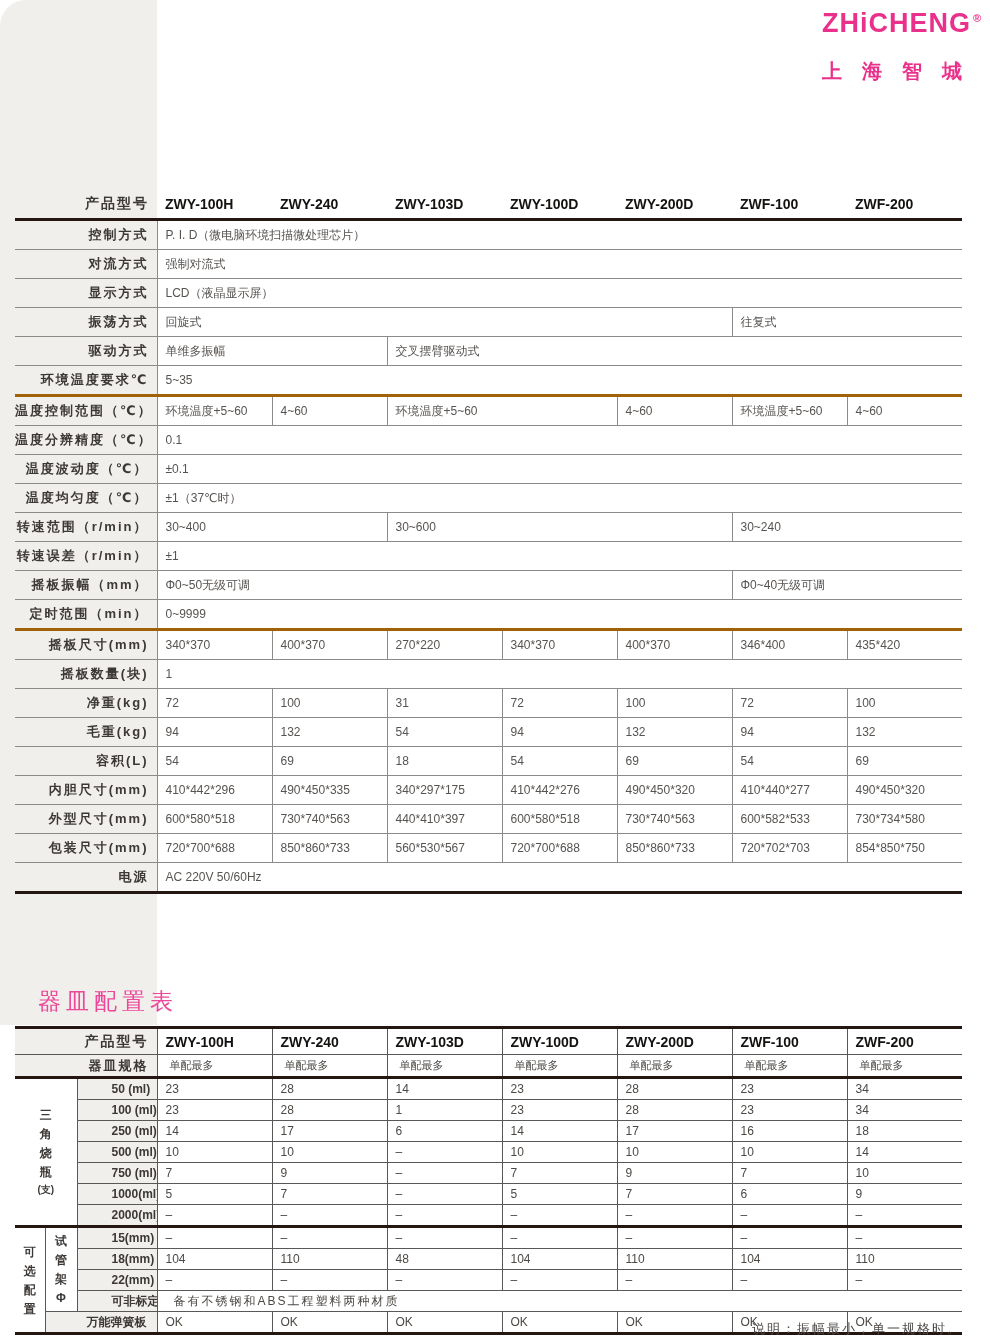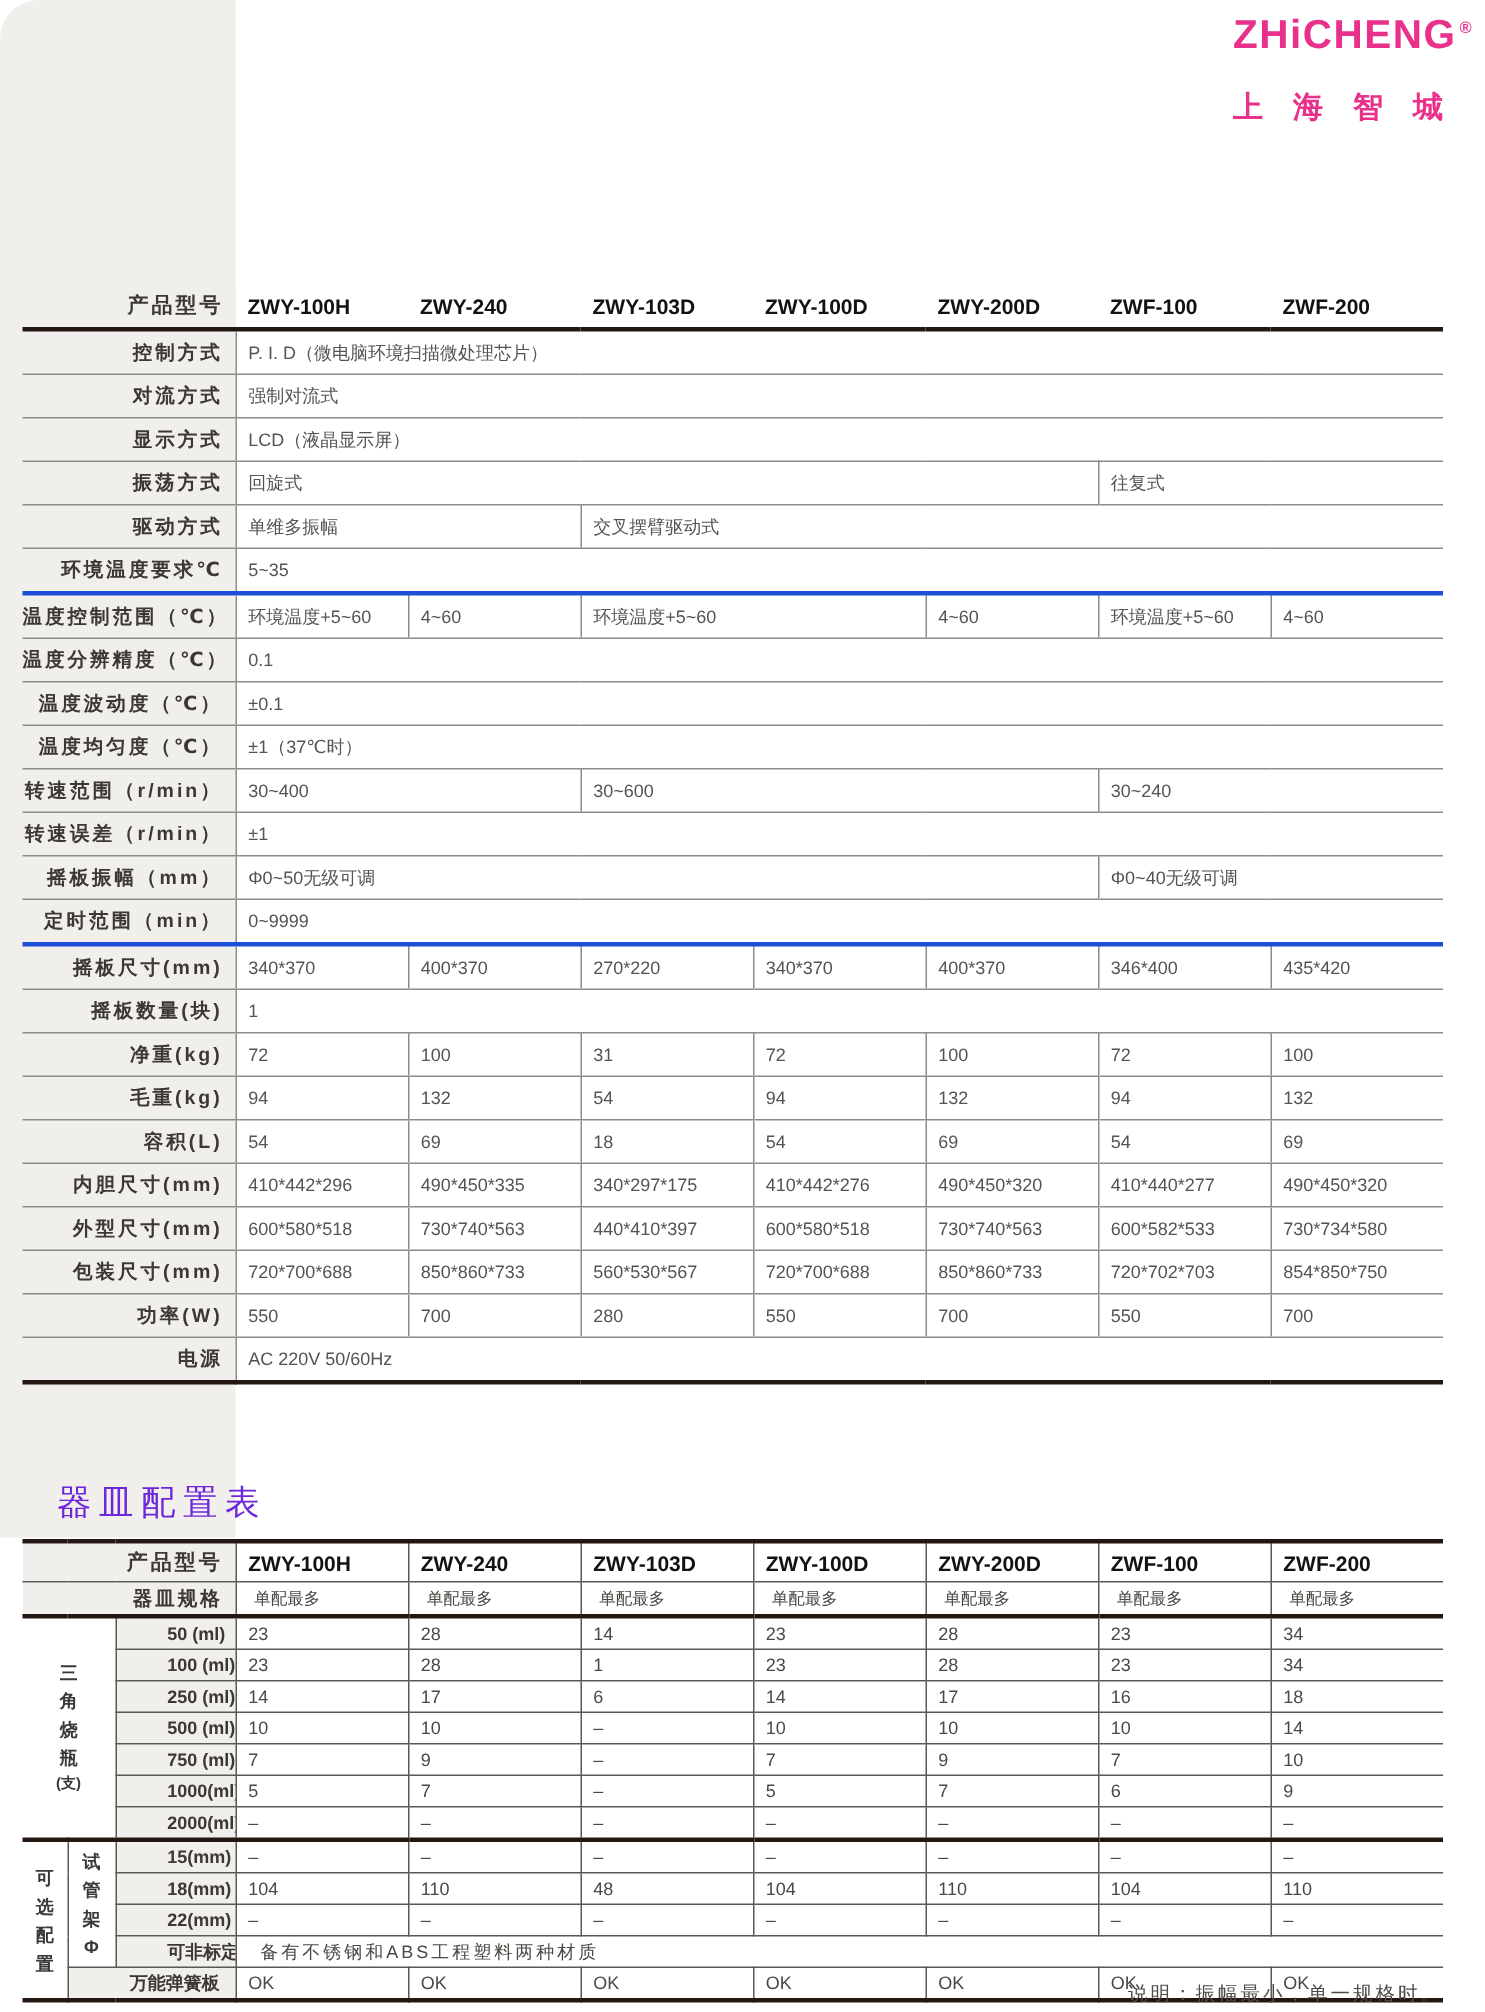--- a/index.html
+++ b/index.html
@@ -17,24 +17,24 @@
   table.spec{position:absolute;left:15px;top:190px;width:947px;border-collapse:collapse;
              table-layout:fixed;border-left:hidden;border-right:hidden;border-bottom:3px solid #241712;}
   table.spec td{height:28px;padding:0 2px 0 8px;font-size:12px;color:#575350;
                 border-bottom:1px solid #8d8b8a;border-left:1px solid #8d8b8a;
                 vertical-align:middle;white-space:nowrap;overflow:hidden;}
   table.spec td.lbl{background:#f1efec;text-align:right;padding:0 8px 0 0;font-weight:bold;
                     font-size:13px;letter-spacing:2px;color:#3c3836;border-left:none;}
   table.spec tr.hdr td{border-left:none;border-bottom:3px solid #241712;}
   table.spec tr.hdr td.lbl{font-size:14px;}
   table.spec td.model{font-weight:bold;font-size:14px;color:#141210;}
-  table.spec tr.thick td{border-bottom:3px solid #1d4ed8;}
+  table.spec tr.thick td{border-bottom:3px solid #a16207;}
 
   
-  .vtitle{position:absolute;left:38px;top:986px;font-size:23px;letter-spacing:5px;color:#6d28d9;}
+  .vtitle{position:absolute;left:38px;top:986px;font-size:23px;letter-spacing:5px;color:#ec4899;}
   table.vessel{position:absolute;left:15px;top:1026px;width:947px;border-collapse:collapse;
                table-layout:fixed;border-left:hidden;border-right:hidden;
                border-top:3px solid #241712;border-bottom:3px solid #241712;}
   table.vessel td{height:20px;padding:0 2px 0 8px;font-size:12px;color:#4c4844;
                   border:1px solid #5a5856;vertical-align:middle;white-space:nowrap;overflow:hidden;}
   table.vessel tr.hdr td{height:25px;}
   table.vessel td.vlbl{background:#f1efec;text-align:right;padding-right:8px;font-weight:bold;
                        font-size:13px;letter-spacing:2px;color:#3c3836;}
   table.vessel tr.hdr td.vlbl{font-size:14px;}
   table.vessel td.vmodel{font-weight:bold;font-size:14px;color:#141210;}
@@ -219,30 +219,20 @@
           <td class="lbl">包装尺寸(mm)</td>
           <td class="val">720*700*688</td>
           <td class="val">850*860*733</td>
           <td class="val">560*530*567</td>
           <td class="val">720*700*688</td>
           <td class="val">850*860*733</td>
           <td class="val">720*702*703</td>
           <td class="val">854*850*750</td>
         </tr>
         <tr>
-          <td class="lbl">功率(W)</td>
-          <td class="val">550</td>
-          <td class="val">700</td>
-          <td class="val">280</td>
-          <td class="val">550</td>
-          <td class="val">700</td>
-          <td class="val">550</td>
-          <td class="val">700</td>
-        </tr>
-        <tr>
           <td class="lbl">电源</td>
           <td class="val" colspan="7">AC 220V 50/60Hz</td>
         </tr>
       </tbody>
   </table>
 
   <div class="vtitle">器皿配置表</div>
 
   <table class="vessel">
     <colgroup>

